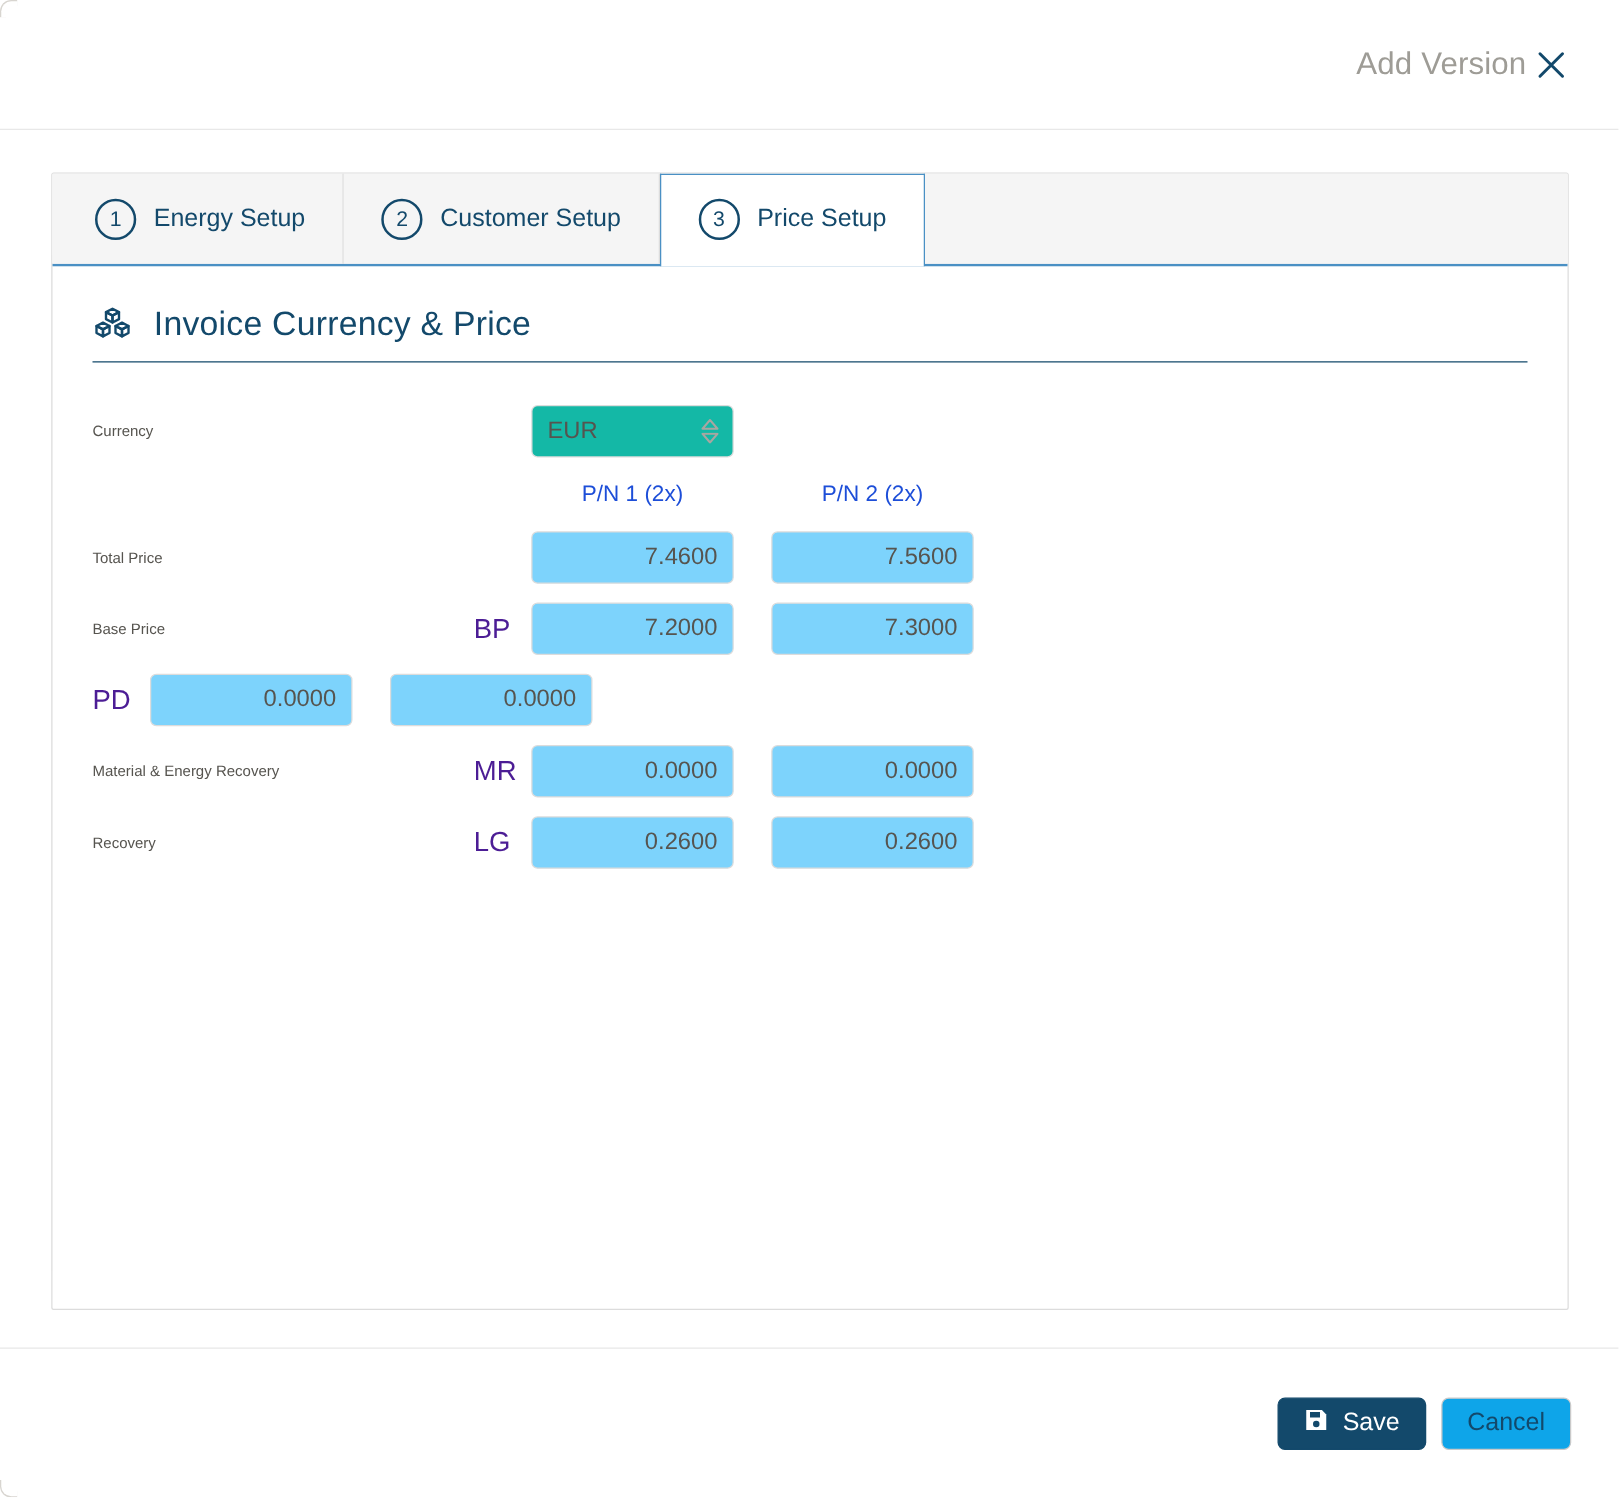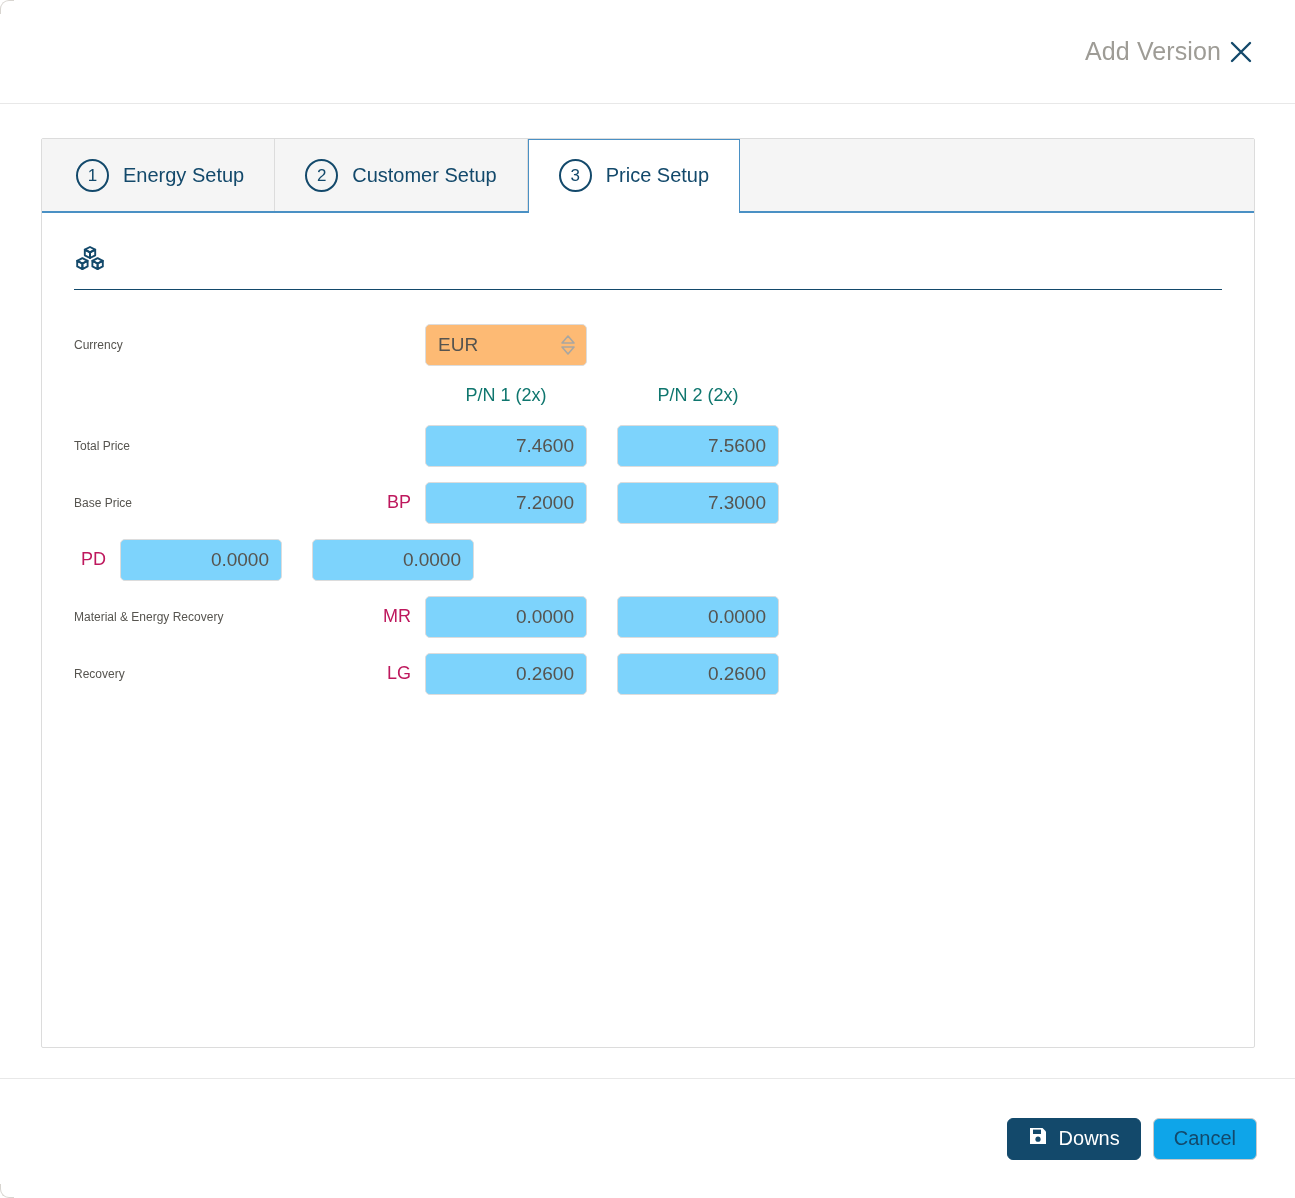--- a/index.html
+++ b/index.html
@@ -134,23 +134,23 @@
   }
   .cell-label {
     width: 305px;
     flex: 0 0 305px;
     font-size: 12px;
     color: #56544f;
   }
   .cell-code {
     width: 46px;
     flex: 0 0 46px;
-    text-align: right;
-    font-size: 18px;
-    color: #be185d;
+    text-align: left;
+    font-size: 22px;
+    color: #4c1d95;
     padding-right: 14px;
   }
   .cell-input {
     width: 192px;
     flex: 0 0 192px;
   }
   .num-input {
     width: 162px;
     height: 42px;
     border: 1px solid #dcdcdc;
@@ -166,35 +166,35 @@
   .col-head-row {
     display: flex;
     align-items: center;
     height: 44px;
   }
   .col-head {
     width: 192px;
     flex: 0 0 192px;
     text-align: center;
     font-size: 18px;
-    color: #0f766e;
+    color: #1d4ed8;
     padding-right: 30px;
   }
   .spacer-351 { width: 351px; flex: 0 0 351px; }
   
   .select-wrap {
     position: relative;
     width: 162px;
     height: 42px;
   }
   .select-box {
     width: 162px; height: 42px;
     border: 1px solid #dcdcdc;
     border-radius: 5px;
-    background: #fdba74;
+    background: #14b8a6;
     display: flex;
     align-items: center;
     padding: 0 12px;
     font-size: 19px;
     color: #56544f;
     cursor: pointer;
   }
   .select-arrows {
     position: absolute;
     right: 11px; top: 50%;
@@ -294,20 +294,21 @@
                 <path d="M21.2 6.7 L21.2 12.3 L16 15 L16 9.4 Z"></path>
                 <path d="M8.4 15.1 L13.6 17.8 L8.4 20.5 L3.2 17.8 Z"></path>
                 <path d="M3.2 17.8 L3.2 23.4 L8.4 26.1 L8.4 20.5 Z"></path>
                 <path d="M13.6 17.8 L13.6 23.4 L8.4 26.1 L8.4 20.5 Z"></path>
                 <path d="M23.6 15.1 L28.8 17.8 L23.6 20.5 L18.4 17.8 Z"></path>
                 <path d="M18.4 17.8 L18.4 23.4 L23.6 26.1 L23.6 20.5 Z"></path>
                 <path d="M28.8 17.8 L28.8 23.4 L23.6 26.1 L23.6 20.5 Z"></path>
               </g>
             </svg>
           </span>
+          <span class="section-title">Invoice Currency &amp; Price</span>
         </div>
 
         <div class="form">
 
           <div class="form-row">
             <div class="cell-label">Currency</div>
             <div class="cell-code"></div>
             <div class="cell-input">
               <div class="select-wrap">
                 <div class="select-box">
@@ -392,20 +393,20 @@
 
   <div class="dialog-footer">
     <button class="btn btn-save">
       <span>
         <svg width="20" height="20" viewBox="0 0 20 20" aria-hidden="true">
           <path d="M2 2 H14.5 L18 5.5 V18 H2 Z" fill="#ffffff"></path>
           <rect x="5" y="3.6" width="8" height="4.4" fill="#13496b"></rect>
           <circle cx="10" cy="13.2" r="2.6" fill="#13496b"></circle>
         </svg>
       </span>
-      <span>Downs</span>
+      <span>Save</span>
     </button>
     <button class="btn btn-cancel">
       <span>Cancel</span>
     </button>
   </div>
 
 </div>
 
 </body></html>

